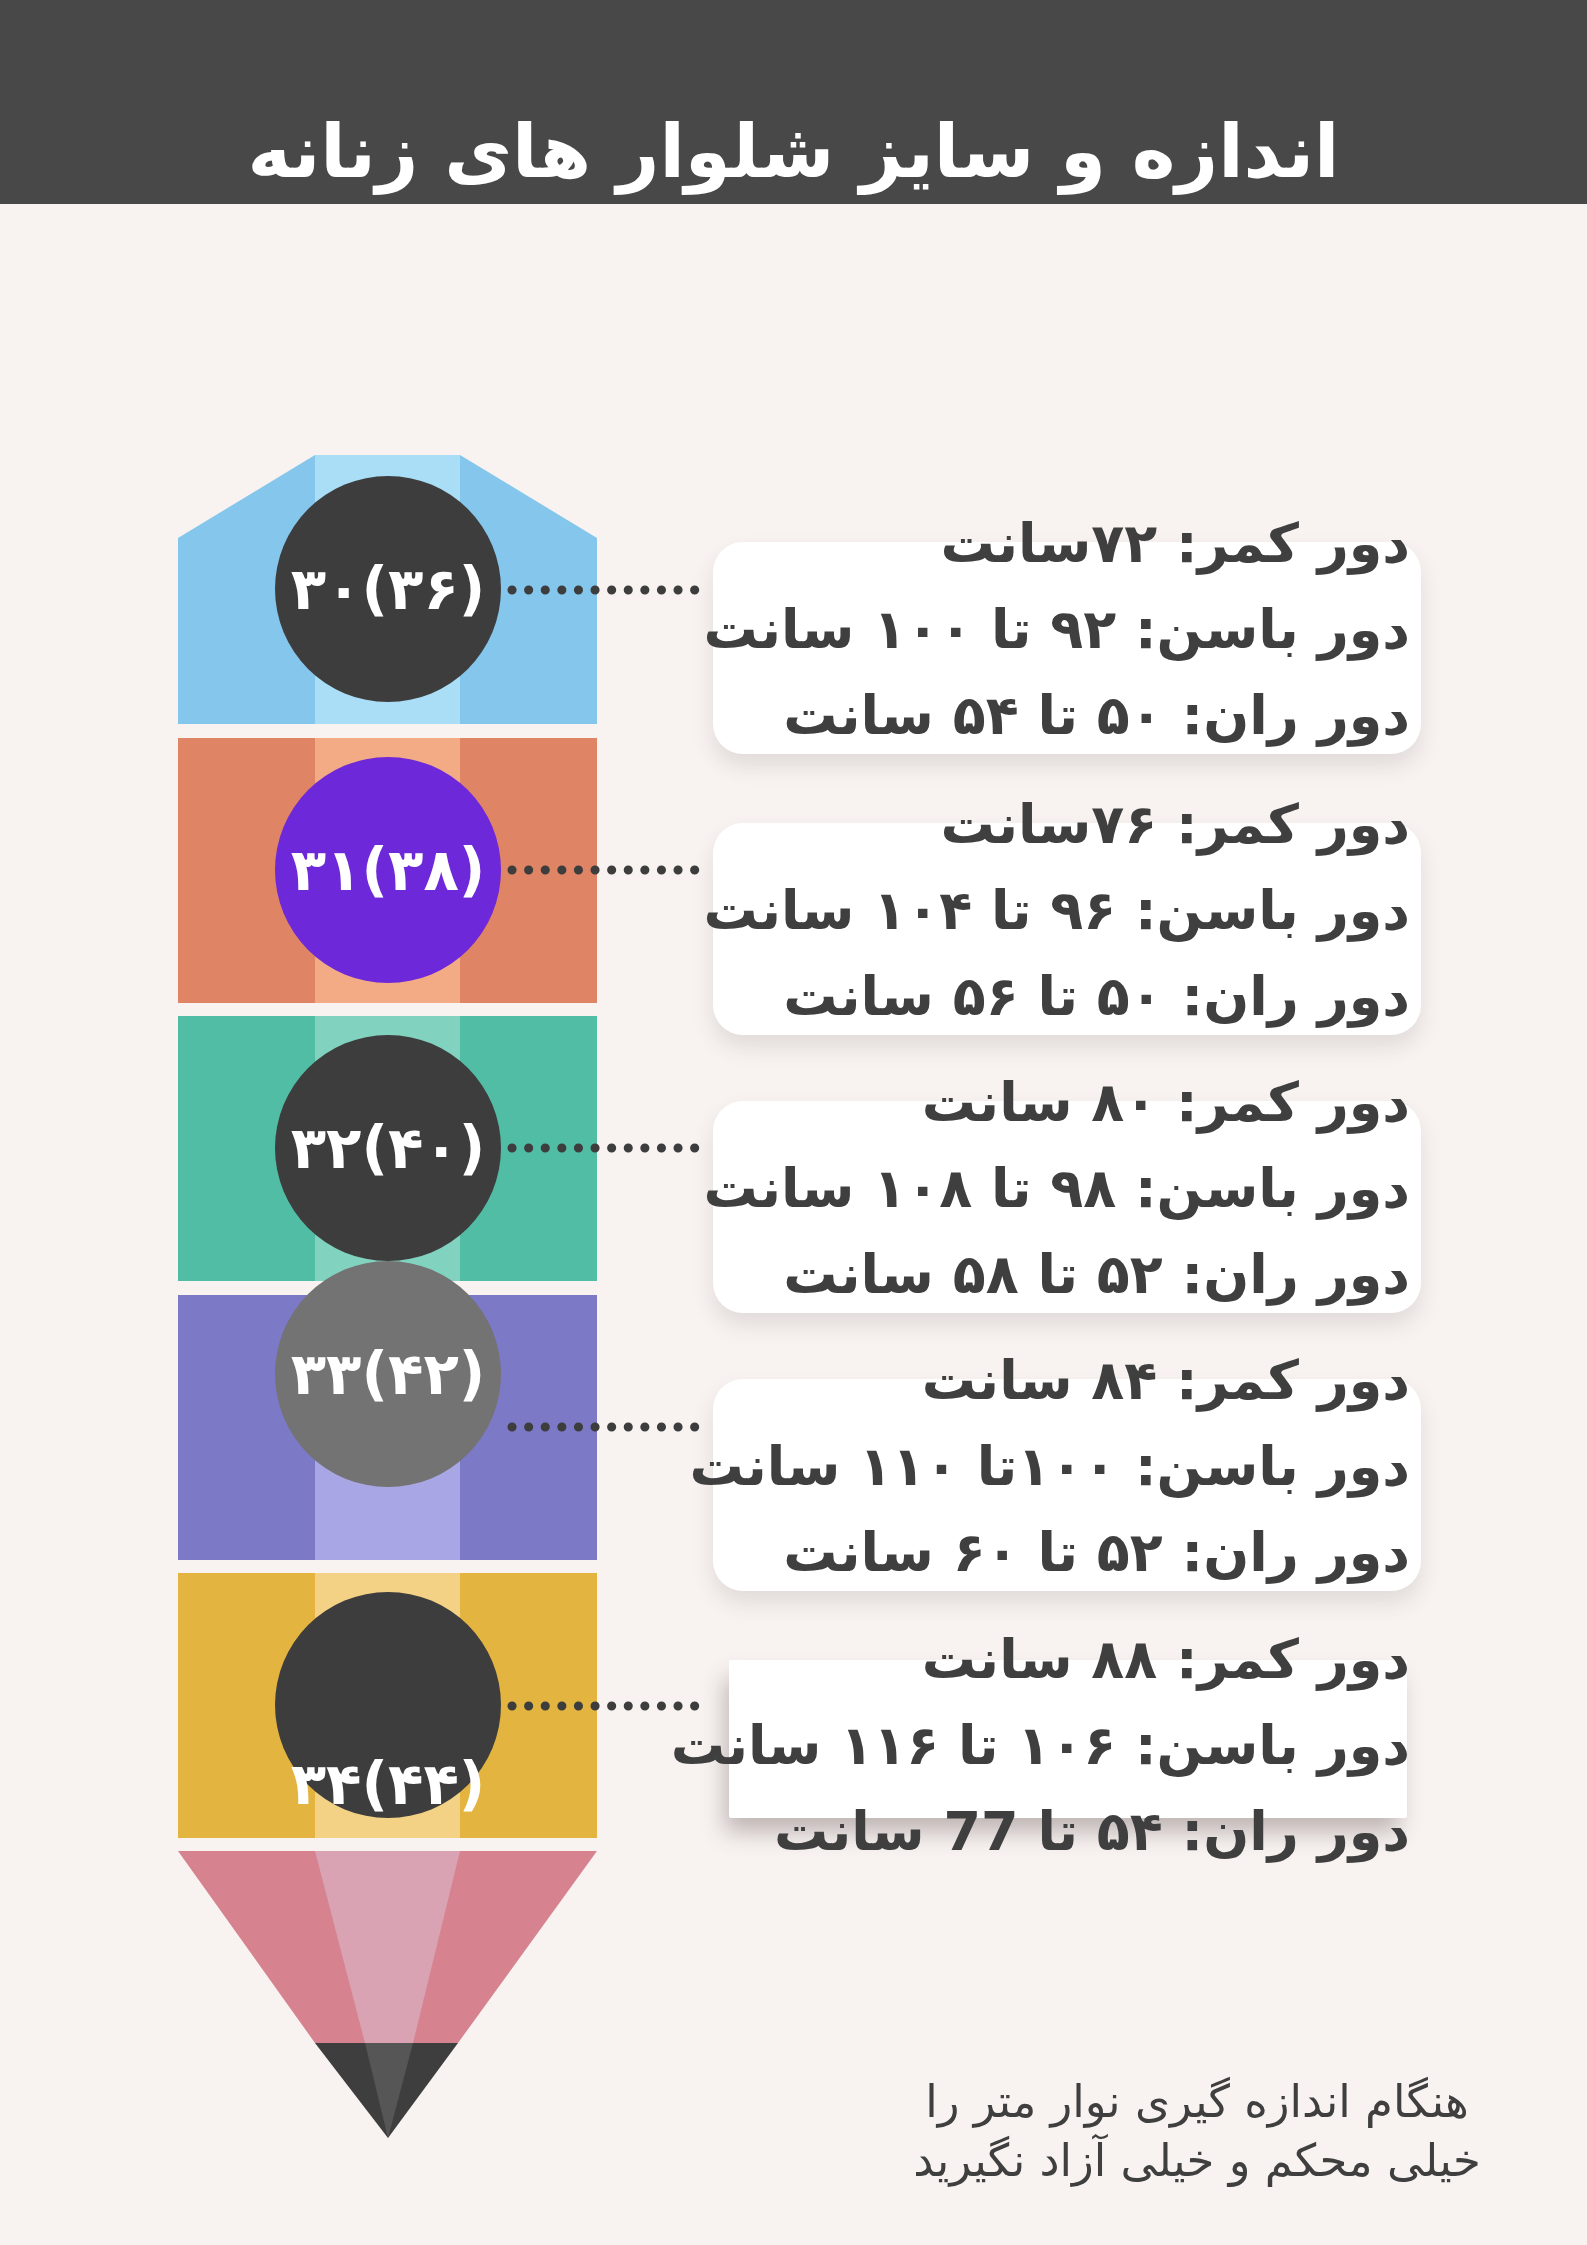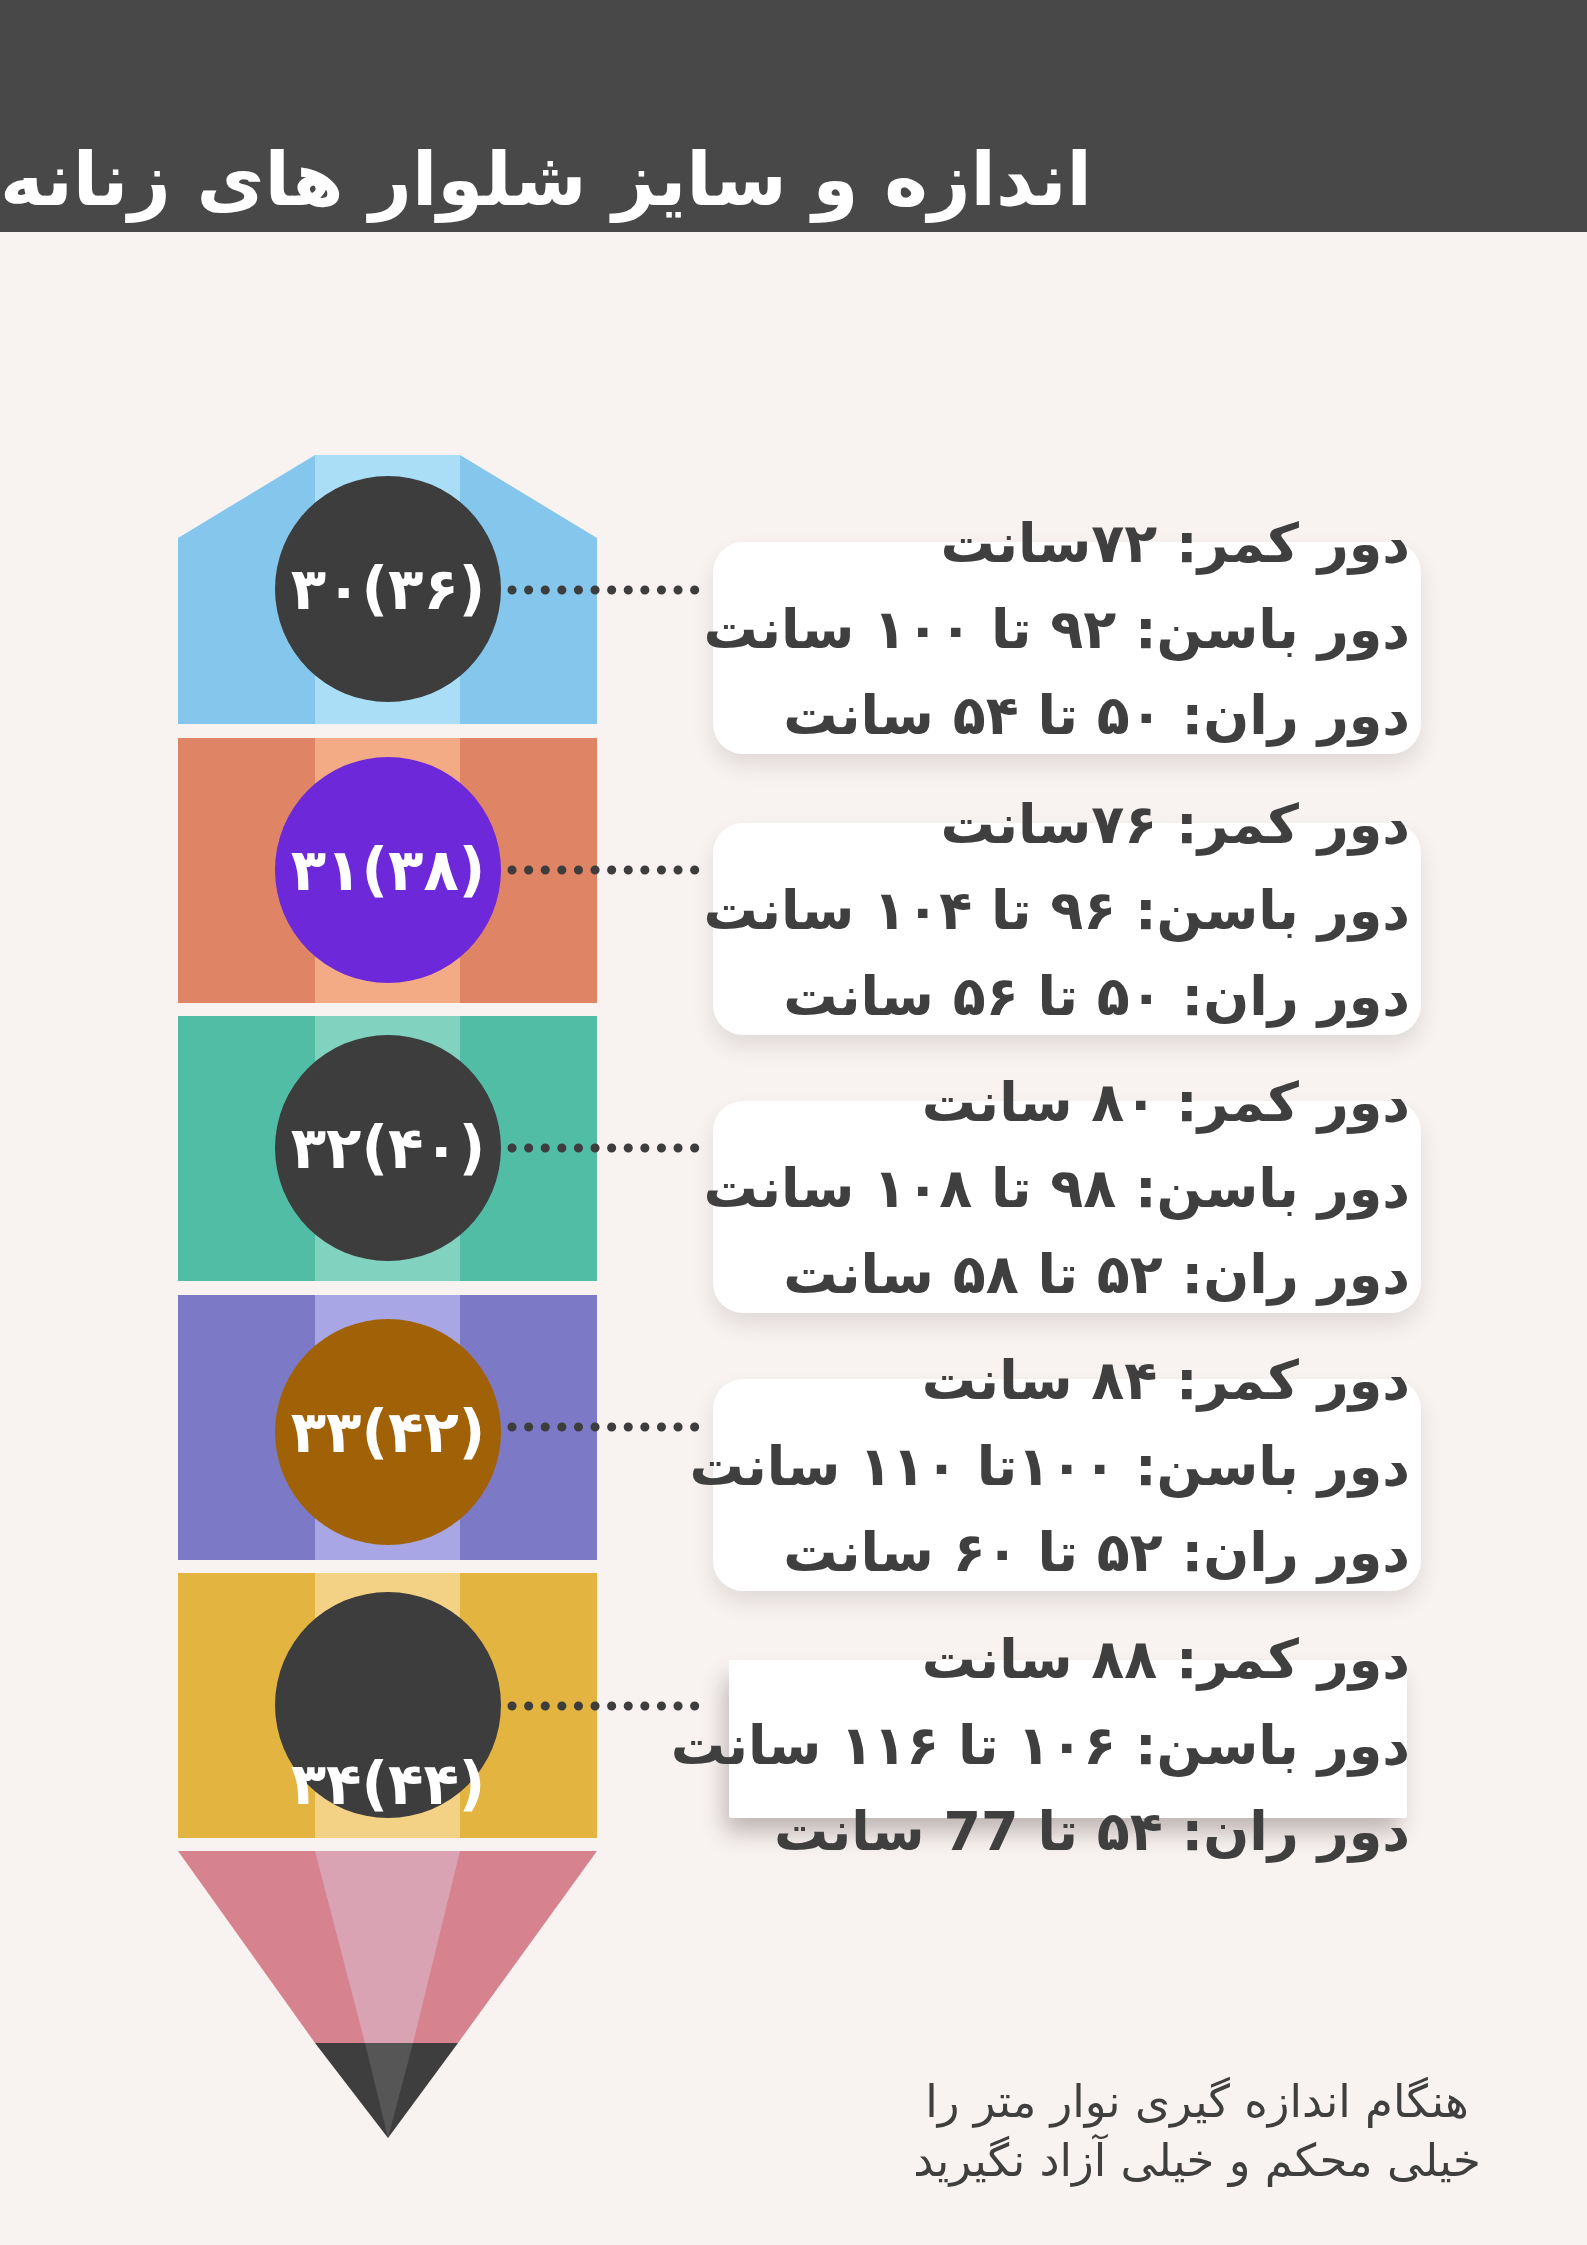--- a/index.html
+++ b/index.html
@@ -9,23 +9,24 @@
     width: 1587px;
     height: 2245px;
     background: #f8f3f1;
     font-family: "DejaVu Sans", sans-serif;
     overflow: hidden;
   }
   
   .header {
     position: absolute;
     left: 0; top: 0;
-    width: 1587px; height: 232px;
+    width: 1587px; height: 204px;
     display: flex;
     align-items: flex-end;
+    justify-content: center;
     padding-bottom: 12px;
   }
   .page-title {
     color: #ffffff;
     font-size: 74px;
     font-weight: bold;
     line-height: 1.1;
     white-space: nowrap;
   }
   
@@ -164,21 +165,21 @@
 <div class="card" style="top: 1101px; background-color: rgb(255, 255, 255);"></div>
 <div class="info" style="top:1060px">
   <div>دور کمر: ۸۰ سانت</div>
   <div>دور باسن: ۹۸ تا ۱۰۸ سانت</div>
   <div>دور ران: ۵۲ تا ۵۸ سانت</div>
 </div>
 
 <div class="segment" style="top: 1295px; background-color: rgb(124, 121, 199);">
   <div class="stripe" style="background-color: rgb(169, 166, 229);"></div>
 </div>
-<div class="size-circle" style="top: 1319px; background-color: #a16207;">
+<div class="size-circle" style="top: 1261px; background-color: #737373;">
   <span dir="ltr">۳۳(۴۲)</span>
 </div>
 <svg class="dots" style="top:1420px" viewBox="0 0 212 14">
   <line x1="7" y1="7" x2="205" y2="7" stroke-width="9" stroke-linecap="round" stroke-dasharray="0.1 16.5" stroke="#3d3d3d"></line>
 </svg>
 <div class="card" style="top: 1379px; background-color: rgb(255, 255, 255);"></div>
 <div class="info" style="top:1338px">
   <div>دور کمر: ۸۴ سانت</div>
   <div>دور باسن: ۱۰۰تا ۱۱۰ سانت</div>
   <div>دور ران: ۵۲ تا ۶۰ سانت</div>

